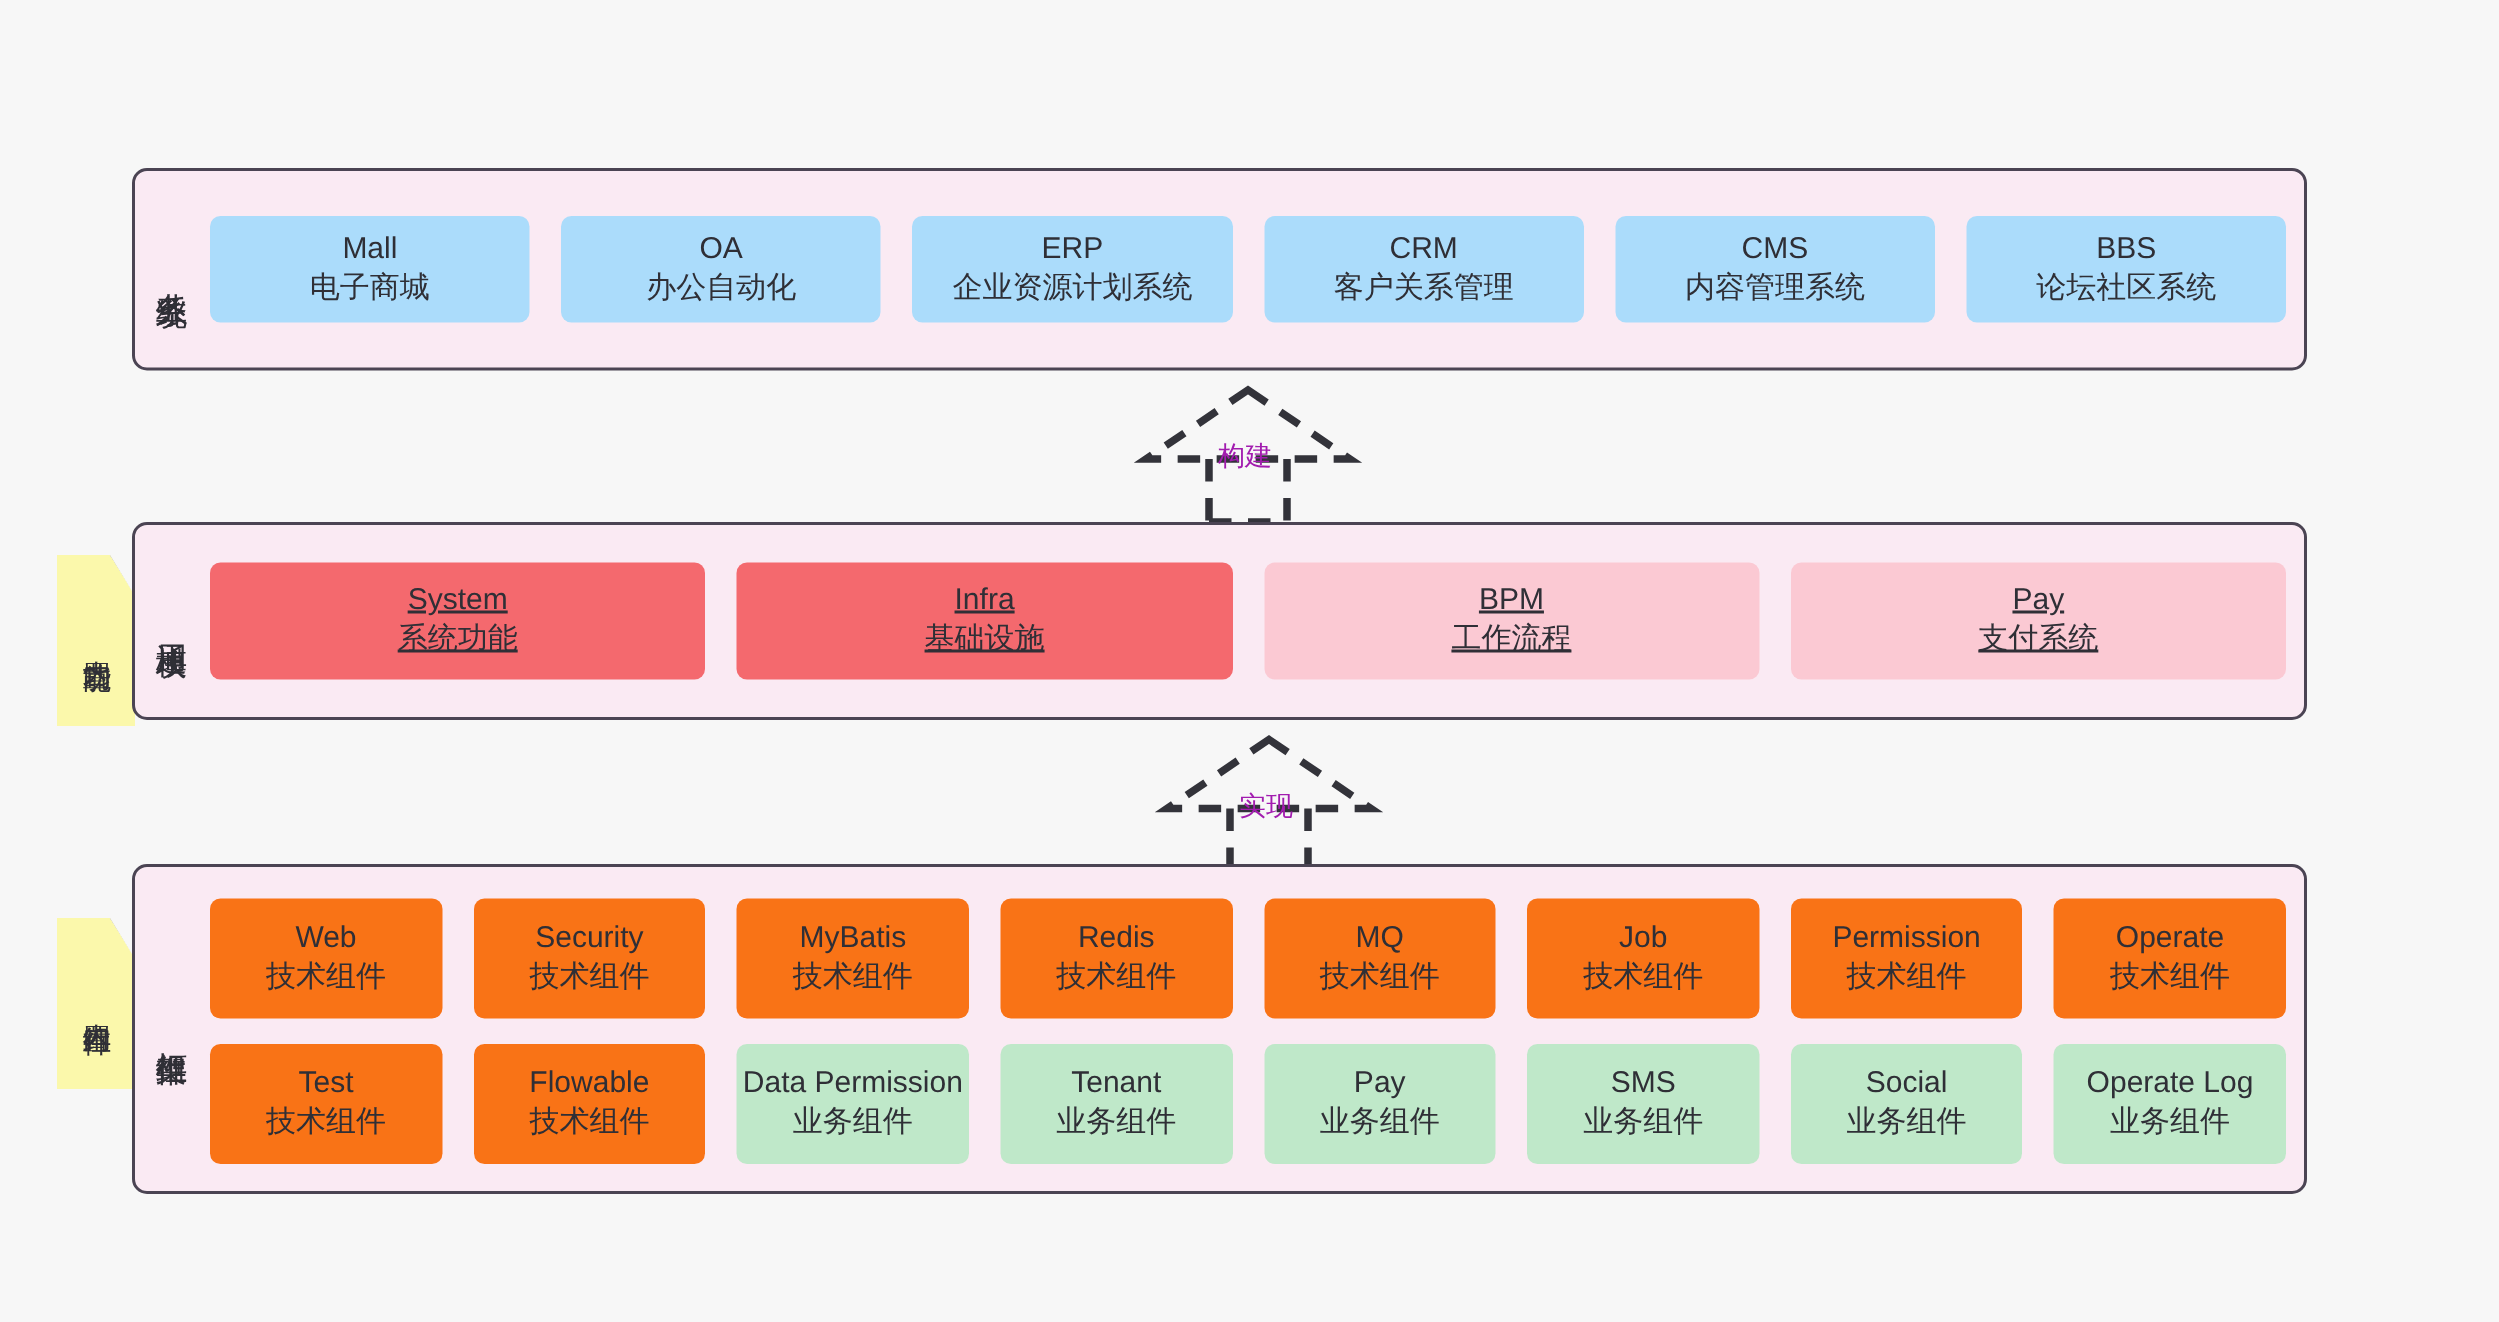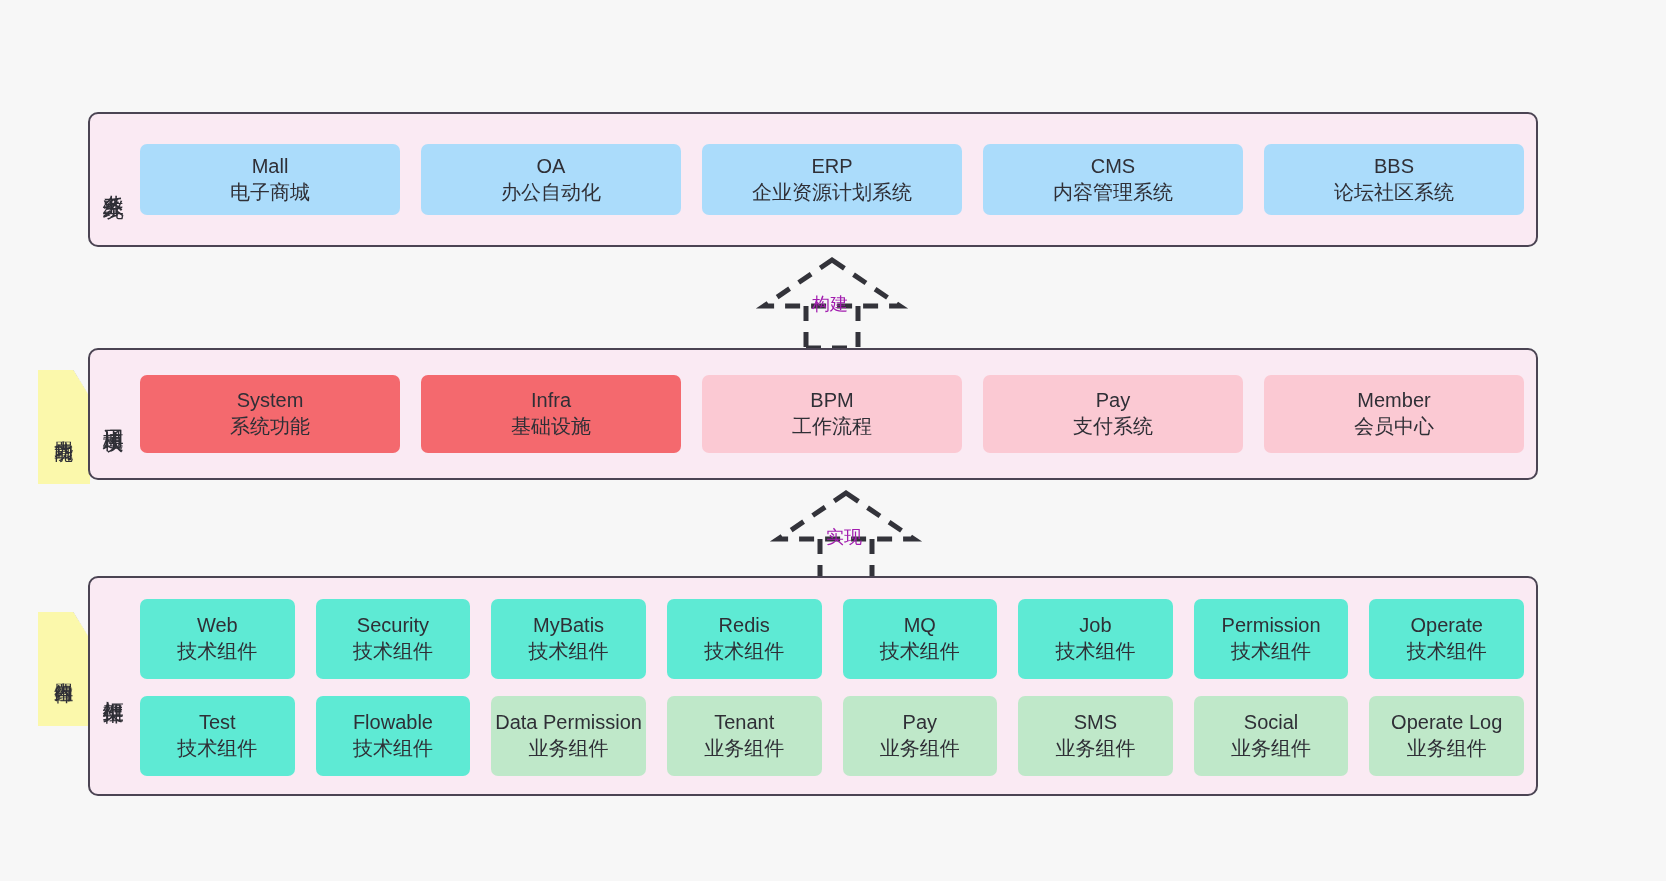--- a/index.html
+++ b/index.html
@@ -76,29 +76,29 @@
     padding: 4px 2px;
     user-select: none;
   }
   .cell .en { display: block; }
   .cell .cn { display: block; }
 
   
   .blue        { background: #abdcfb; }
   .red         { background: #f4696e; }
   .pink        { background: #fbc9d3; }
-  .green       { background: #5eead4; }
+  .green       { background: #f97316; }
   .green-light { background: #bfe8c9; }
 
   
   #layer-business { left: 88px; top: 112px; width: 1450px; height: 135px; }
   #layer-business .cell { height: 71px; }
 
   #layer-module   { left: 88px; top: 348px; width: 1450px; height: 132px; }
-  #layer-module .cell { height: 78px; }
+  #layer-module .cell { height: 78px; text-decoration: underline; }
 
   #layer-framework{ left: 88px; top: 576px; width: 1450px; height: 220px; }
   #layer-framework .cell { height: 80px; }
   #layer-framework .layer-body { gap: 17px; padding-top: 2px; }
 
   
   .note {
     position: absolute;
     background: #fbf8ab;
     width: 52px;
@@ -159,20 +159,24 @@
         </div>
         <div class="cell blue">
           <span class="en">OA</span>
           <span class="cn">办公自动化</span>
         </div>
         <div class="cell blue">
           <span class="en">ERP</span>
           <span class="cn">企业资源计划系统</span>
         </div>
         <div class="cell blue">
+          <span class="en">CRM</span>
+          <span class="cn">客户关系管理</span>
+        </div>
+        <div class="cell blue">
           <span class="en">CMS</span>
           <span class="cn">内容管理系统</span>
         </div>
         <div class="cell blue">
           <span class="en">BBS</span>
           <span class="cn">论坛社区系统</span>
         </div>
       </div>
     </div>
   </div>
@@ -203,24 +207,20 @@
           <span class="cn">基础设施</span>
         </div>
         <div class="cell pink">
           <span class="en">BPM</span>
           <span class="cn">工作流程</span>
         </div>
         <div class="cell pink">
           <span class="en">Pay</span>
           <span class="cn">支付系统</span>
         </div>
-        <div class="cell pink">
-          <span class="en">Member</span>
-          <span class="cn">会员中心</span>
-        </div>
       </div>
     </div>
   </div>
 
   <div class="arrow" id="arrow-impl">
     <svg width="160" height="90" viewBox="0 0 160 90" aria-hidden="true">
       <path d="M 80 2 L 148 48 L 12 48 Z" fill="none" stroke="#33333a" stroke-width="5" stroke-dasharray="15,11" stroke-linecap="butt"></path>
       <path d="M 54 48 L 54 90 M 106 48 L 106 90 M 54 90 L 106 90" fill="none" stroke="#33333a" stroke-width="5" stroke-dasharray="15,11" stroke-linecap="butt"></path>
     </svg>
     <span class="arrow-label">实现</span>

